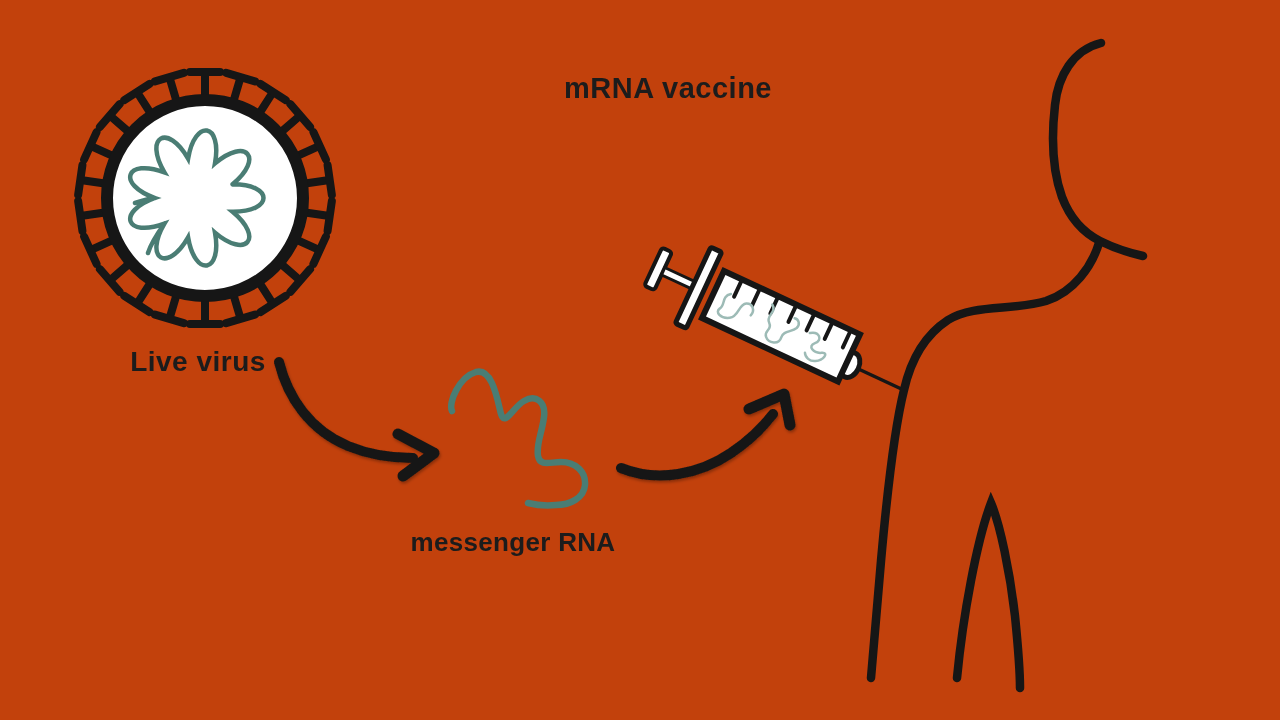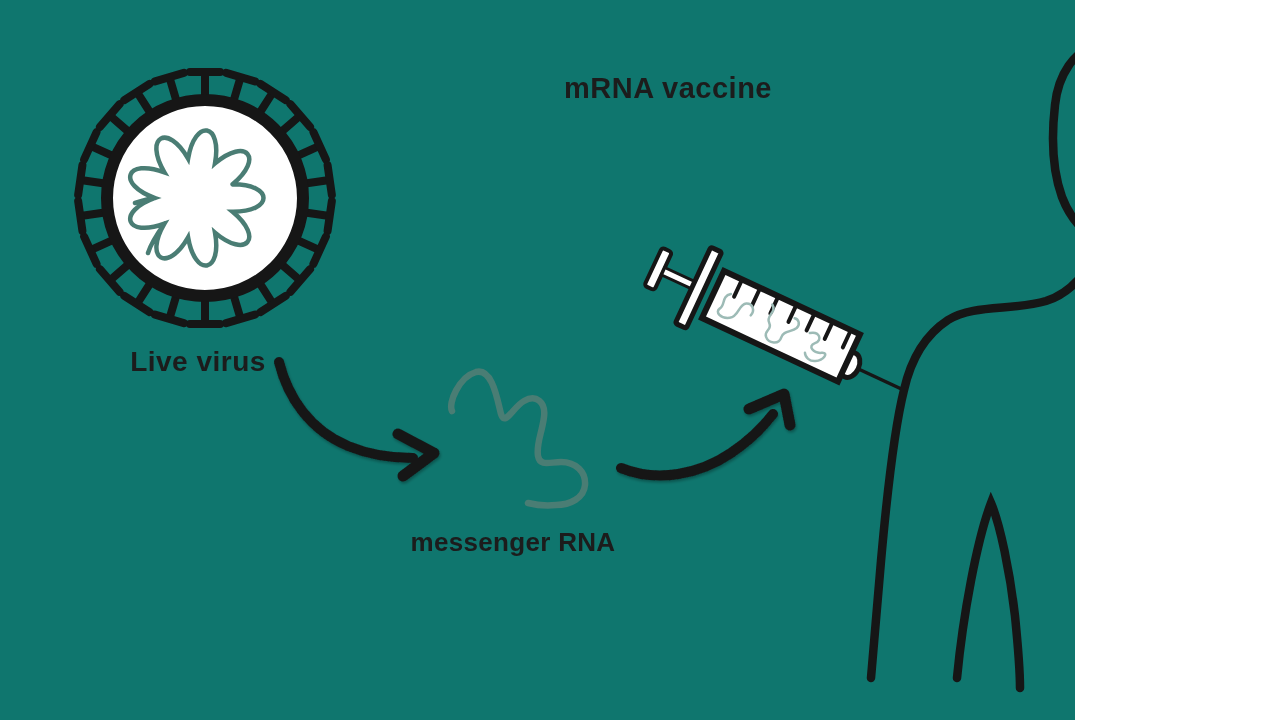--- a/index.html
+++ b/index.html
@@ -1,19 +1,19 @@
 <!DOCTYPE html>
 <html><head>
 <meta charset="utf-8">
 <style>
   html,body{margin:0;padding:0;background:#ffffff;}
   .canvas{
     position:relative;
-    width:1075px;height:720px;
-    background:#0f766e;
+    width:1280px;height:720px;
+    background:#c2410c;
     overflow:hidden;
     font-family:"Liberation Sans", sans-serif;
   }
   svg{position:absolute;left:0;top:0;}
   .label{
     font-family:"Liberation Sans", sans-serif;
     font-weight:700;
     fill:#1c1c1c;
   }
   .title-label{font-size:29px;letter-spacing:0.5px;}

